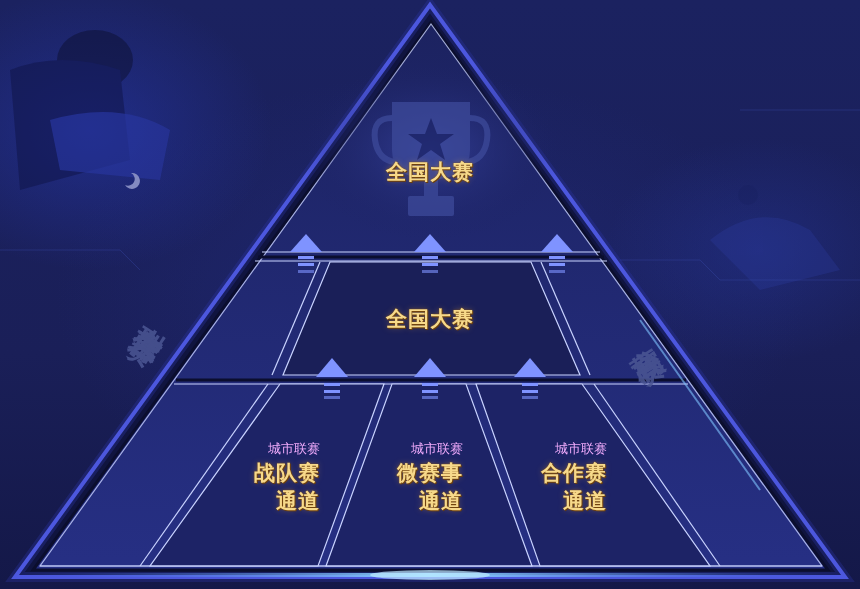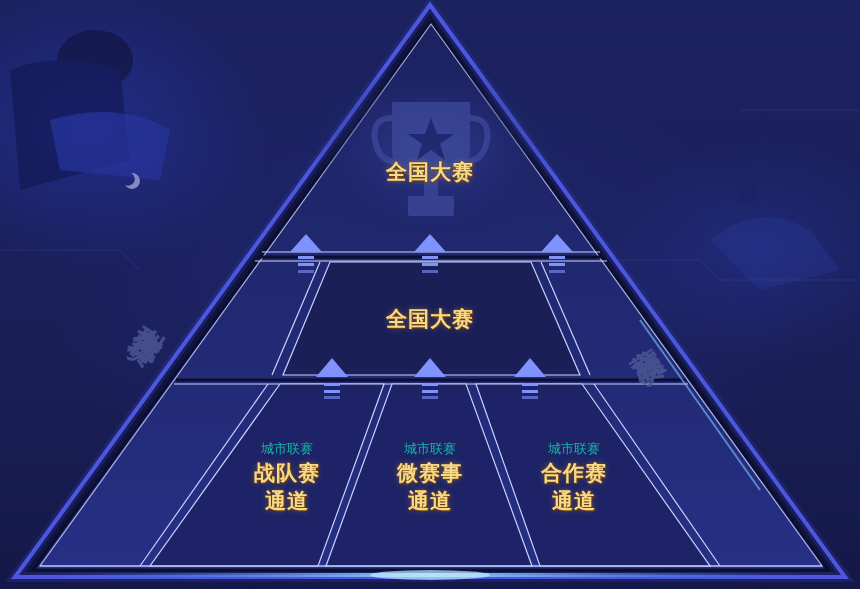--- a/index.html
+++ b/index.html
@@ -11,30 +11,30 @@
   .bg {
     position: absolute; inset: 0;
     background:
       radial-gradient(ellipse 260px 200px at 90px 130px, rgba(40,60,190,0.45), transparent 70%),
       radial-gradient(ellipse 220px 160px at 760px 250px, rgba(40,60,170,0.35), transparent 70%),
       radial-gradient(ellipse 500px 300px at 430px 300px, rgba(35,45,130,0.55), transparent 75%),
       linear-gradient(180deg, #1b2260 0%, #1a1f58 60%, #141848 100%);
   }
   svg.stage { position: absolute; left: 0; top: 0; }
   .label {
-    position: absolute; text-align: center; white-space: nowrap;
+    position: absolute; text-align: right; white-space: nowrap;
     transform: translateX(-50%);
   }
   .gold {
     color: #f7d98a; font-weight: bold; font-size: 21px; letter-spacing: 1px;
     text-shadow: 0 0 2px #7a4a10, 1px 1px 0 #6b3e0b, 0 0 6px rgba(255,190,80,0.35);
     line-height: 28px;
   }
   .sub {
-    color: #14b8a6; font-size: 13px; line-height: 16px; margin-bottom: 2px;
+    color: #f0abfc; font-size: 13px; line-height: 16px; margin-bottom: 2px;
   }
   .side {
     position: absolute; color: #4c5794; font-weight: bold; font-size: 30px;
     line-height: 34px; white-space: nowrap; opacity: 0.85;
     writing-mode: vertical-rl; letter-spacing: 2px;
   }
 </style>
 </head>
 <body>
 

